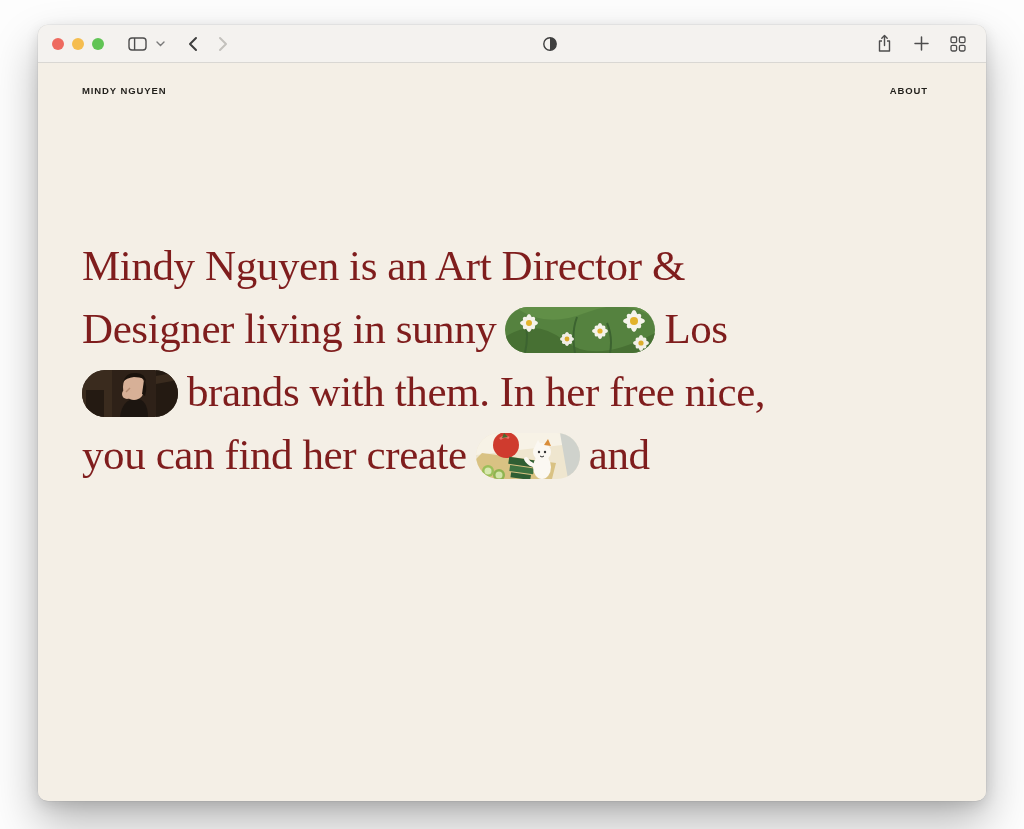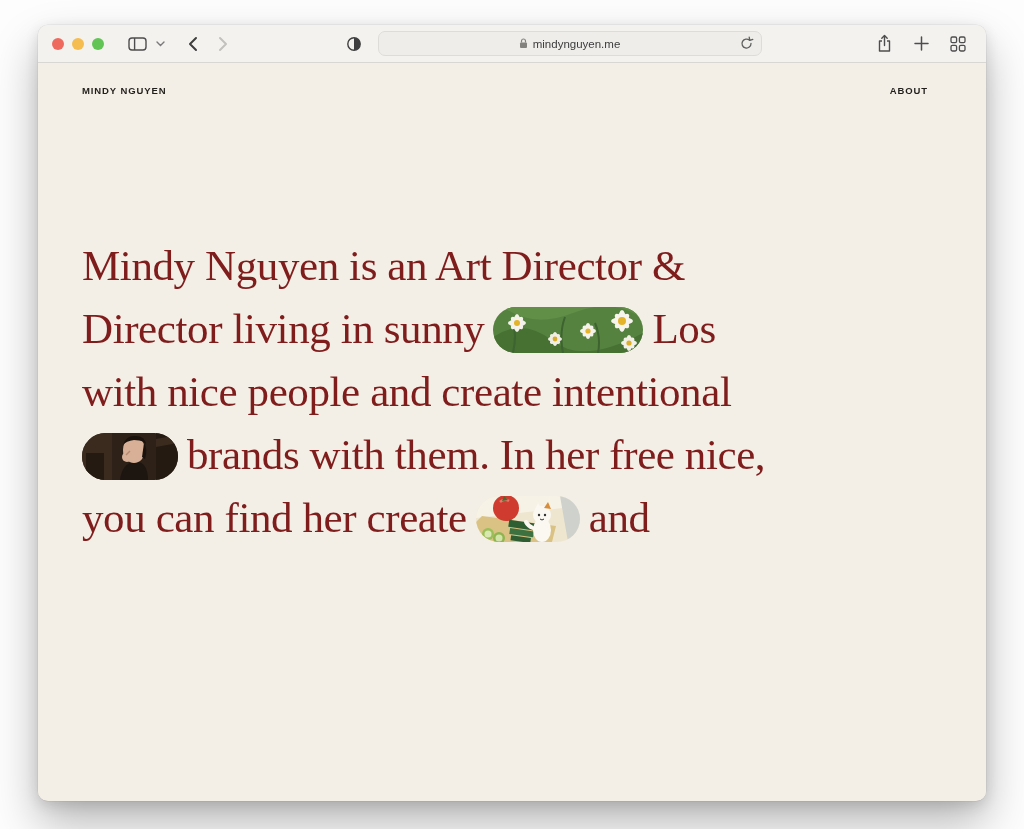--- a/index.html
+++ b/index.html
@@ -108,35 +108,20 @@
 
     <div class="spacer"></div>
 
     <button class="tbtn" style="margin-right:6px">
       <svg width="16" height="16" viewBox="0 0 16 16">
           <circle cx="8" cy="8" r="6.2" fill="none" stroke="#3f3f3f" stroke-width="1.4"></circle>
           <path d="M8 1.8 A6.2 6.2 0 0 1 8 14.2 Z" fill="#3f3f3f"></path>
         </svg>
     </button>
 
-    <div class="urlfield">
-      <span class="lock">
-        <svg width="9" height="11" viewBox="0 0 9 11">
-            <rect x="1" y="4.5" width="7" height="5.5" rx="1" fill="#83827e"></rect>
-            <path d="M2.5 4.5 V3 a2 2 0 0 1 4 0 V4.5" fill="none" stroke="#83827e" stroke-width="1.2"></path>
-          </svg>
-      </span>
-      <span>mindynguyen.me</span>
-      <span class="reload">
-        <svg width="15" height="15" viewBox="0 0 15 15">
-            <path d="M12 7.5 a4.5 4.5 0 1 1 -1.4 -3.2" fill="none" stroke="#5f5f5f" stroke-width="1.3" stroke-linecap="round"></path>
-            <path d="M10.2 1.2 L10.8 4.4 L13.8 3.4" fill="none" stroke="#5f5f5f" stroke-width="1.3" stroke-linecap="round" stroke-linejoin="round"></path>
-          </svg>
-      </span>
-    </div>
 
     <div class="spacer"></div>
 
     <div class="right-icons">
       <button class="tbtn">
         <svg width="17" height="19" viewBox="0 0 17 19">
             <path d="M6 7 H3.5 V17 H13.5 V7 H11" fill="none" stroke="#4d4d4d" stroke-width="1.4" stroke-linejoin="round"></path>
             <line x1="8.5" y1="2" x2="8.5" y2="11.5" stroke="#4d4d4d" stroke-width="1.4" stroke-linecap="round"></line>
             <path d="M5.8 4.2 L8.5 1.5 L11.2 4.2" fill="none" stroke="#4d4d4d" stroke-width="1.4" stroke-linecap="round" stroke-linejoin="round"></path>
           </svg>
@@ -167,21 +152,21 @@
       <span class="nav-link">ABOUT</span>
     </div>
 
     <div class="hero">
 
       <div class="hero-line">
         <span>Mindy Nguyen is an Art Director &amp;</span>
       </div>
 
       <div class="hero-line">
-        <span>Director living in sunny</span><span class="pill p-daisies"><svg width="150" height="46" viewBox="0 0 150 46" preserveAspectRatio="none">
+        <span>Designer living in sunny</span><span class="pill p-daisies"><svg width="150" height="46" viewBox="0 0 150 46" preserveAspectRatio="none">
           <rect width="150" height="46" fill="#55823f"></rect>
           <path d="M0 30 Q30 10 60 34 T150 26 V46 H0 Z" fill="#477033"></path>
           <path d="M10 0 Q40 22 80 6 T150 12 V0 Z" fill="#618f47"></path>
           <g stroke="#3c6330" stroke-width="2">
                 <path d="M20 46 Q24 28 20 14" fill="none"></path>
                 <path d="M70 46 Q66 26 72 10" fill="none"></path>
                 <path d="M105 46 Q108 30 102 16" fill="none"></path>
               </g>
           <g>
                 <g transform="translate(24,16)">
@@ -218,23 +203,20 @@
                   <ellipse rx="3.2" ry="8" fill="#f1efe6"></ellipse>
                   <ellipse rx="7" ry="3.2" transform="rotate(45)" fill="#f1efe6"></ellipse>
                   <ellipse rx="7" ry="3.2" transform="rotate(-45)" fill="#f1efe6"></ellipse>
                   <circle r="2.6" fill="#dcae2b"></circle>
                 </g>
               </g>
         </svg></span><span>Los</span>
       </div>
 
 
-      <div class="hero-line">
-        <span>with nice people and create intentional</span>
-      </div>
 
       <div class="hero-line">
         <span class="pill p-chef" style="margin-left:0"><svg width="96" height="47" viewBox="0 0 96 47" preserveAspectRatio="none">
           <rect width="96" height="47" fill="#2e2118"></rect>
           <rect x="0" y="0" width="30" height="47" fill="#3a2b1e"></rect>
           <rect x="4" y="20" width="18" height="27" fill="#241a12"></rect>
           <path d="M66 47 Q66 30 54 28 Q40 30 38 47 Z" fill="#1c1510"></path>
           <ellipse cx="52" cy="17" rx="11" ry="13" fill="#d7b097"></ellipse>
           <path d="M41 12 Q44 2 54 3 Q64 3 64 13 Q64 7 52 7 Q44 8 41 12 Z" fill="#1a120c"></path>
           <path d="M62 10 Q66 16 63 26 L60 24 Z" fill="#1a120c"></path>

